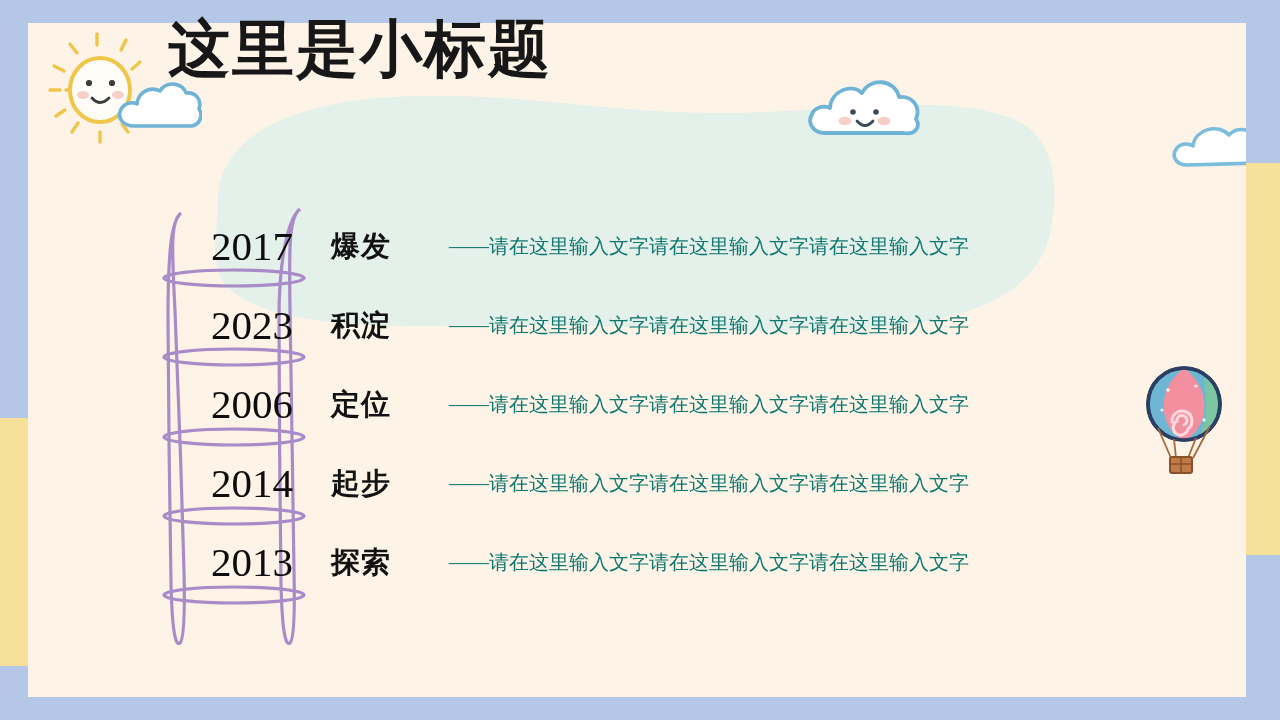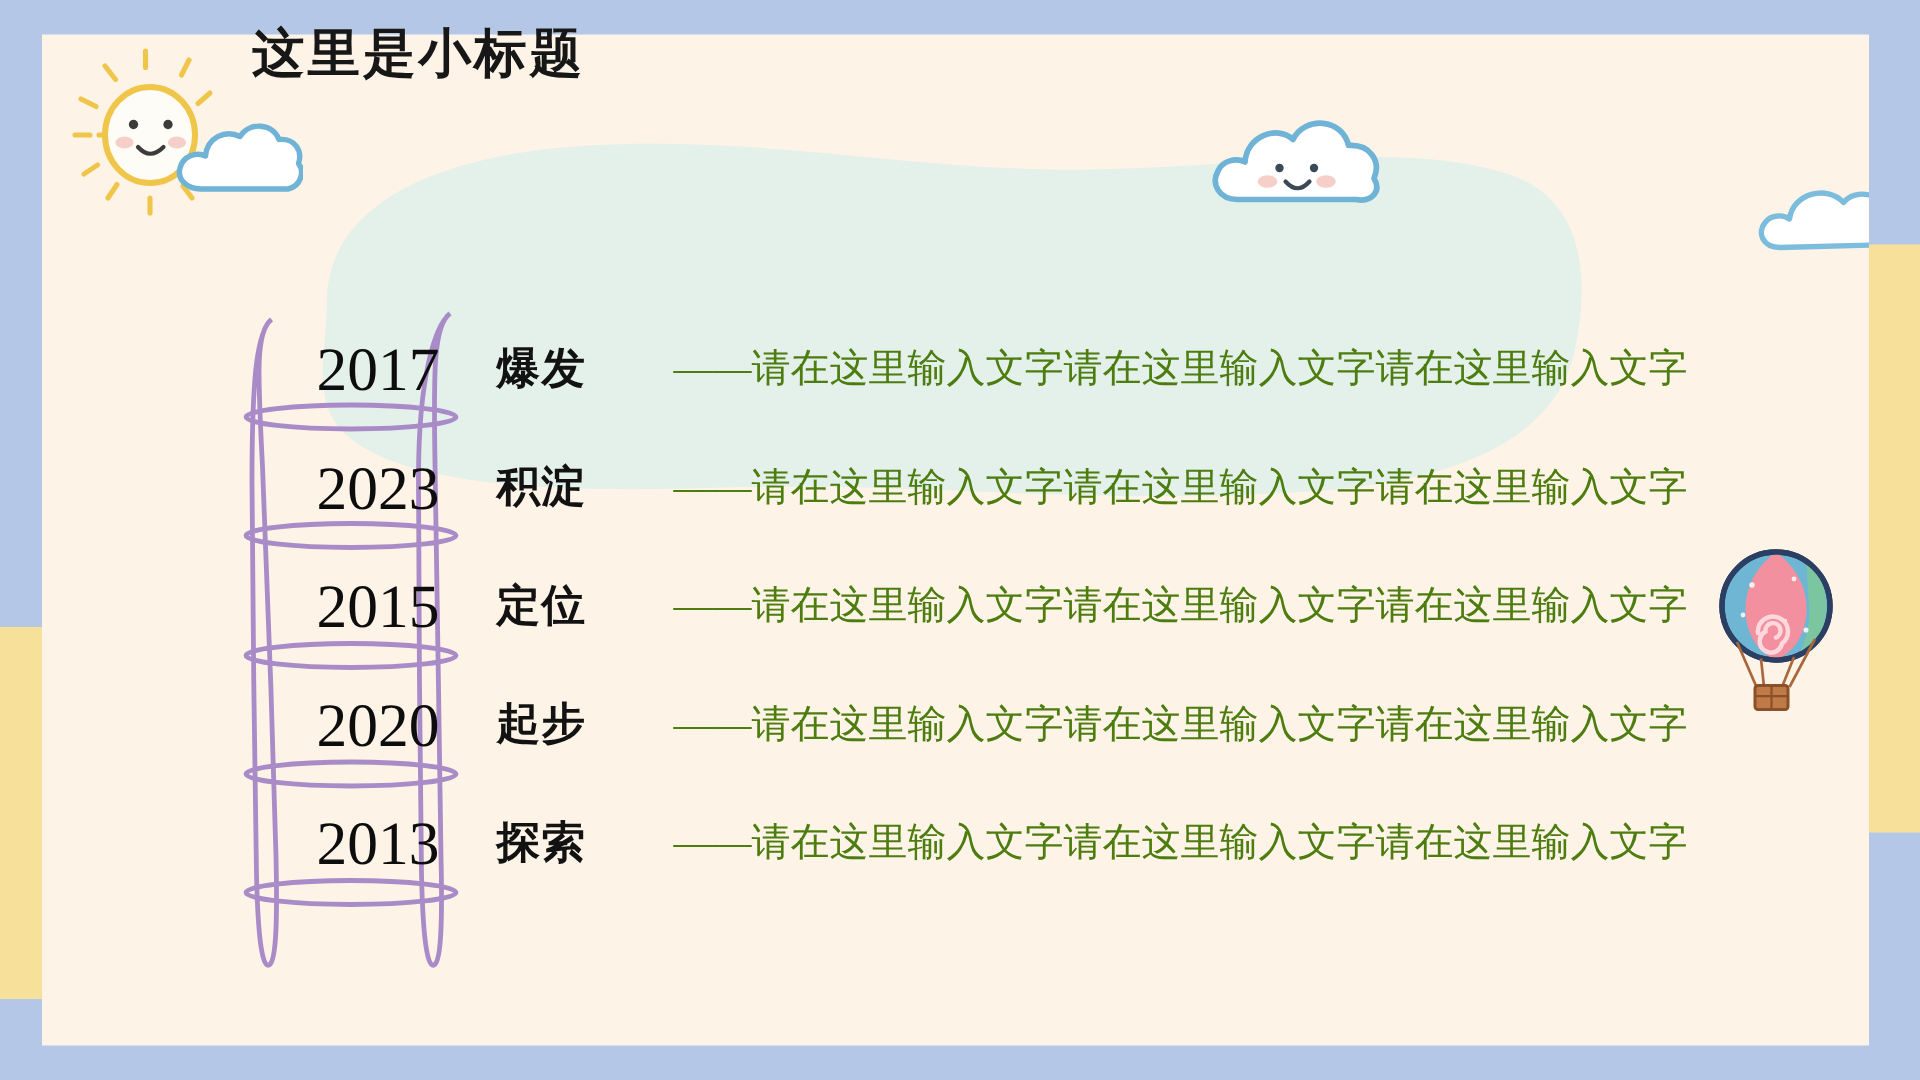--- a/index.html
+++ b/index.html
@@ -51,21 +51,21 @@
     height: 268px;
     pointer-events: none;
   }
 
   
   .title {
     position: absolute;
     left: 168px;
     top: 18px;
     font-family: "Liberation Serif", "DejaVu Serif", serif;
-    font-size: 35px;
+    font-size: 62px;
     font-weight: 700;
     color: #171717;
     letter-spacing: 2px;
     white-space: nowrap;
     line-height: 1;
     text-align: right;
   }
 
   
   .sun-cloud { position: absolute; left: 14px; top: 5px; width: 160px; height: 125px; }
@@ -114,23 +114,23 @@
     font-size: 29px;
     font-weight: 700;
     color: #121212;
     line-height: 56px;
     letter-spacing: 1px;
   }
   .row .desc {
     position: absolute;
     left: 408px;
     font-family: "Liberation Serif", "DejaVu Serif", serif;
-    font-size: 26px;
+    font-size: 20px;
     font-weight: 400;
-    color: #4d7c0f;
+    color: #0f766e;
     line-height: 56px;
     letter-spacing: 0px;
   }
 </style>
 </head>
 <body>
 
 <div id="slide">
 
   <div class="frame-band left"></div>
@@ -240,26 +240,26 @@
           <div class="year">2017</div>
           <div class="tag">爆发</div>
           <div class="desc">——请在这里输入文字请在这里输入文字请在这里输入文字</div>
         </div>
         <div class="row" style="top: 274px;">
           <div class="year">2023</div>
           <div class="tag">积淀</div>
           <div class="desc">——请在这里输入文字请在这里输入文字请在这里输入文字</div>
         </div>
         <div class="row" style="top: 353px;">
-          <div class="year">2015</div>
+          <div class="year">2006</div>
           <div class="tag">定位</div>
           <div class="desc">——请在这里输入文字请在这里输入文字请在这里输入文字</div>
         </div>
         <div class="row" style="top: 432px;">
-          <div class="year">2020</div>
+          <div class="year">2014</div>
           <div class="tag">起步</div>
           <div class="desc">——请在这里输入文字请在这里输入文字请在这里输入文字</div>
         </div>
         <div class="row" style="top: 511px;">
           <div class="year">2013</div>
           <div class="tag">探索</div>
           <div class="desc">——请在这里输入文字请在这里输入文字请在这里输入文字</div>
         </div>
       </div>
 

